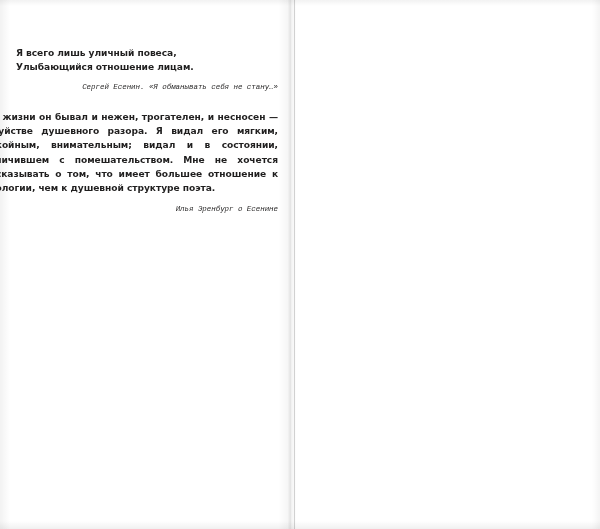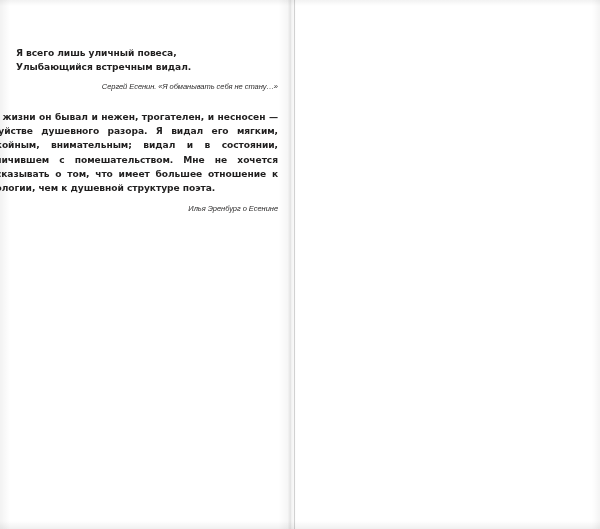--- a/index.html
+++ b/index.html
@@ -62,37 +62,37 @@
     position:absolute;
     font-family:"DejaVu Sans","Liberation Sans",sans-serif;
     font-weight:700;
     color:#201f1f;
   }
   .epi-1{left:16px;top:46px;width:262px;font-size:9.1px;line-height:14.2px;letter-spacing:-0.05px;}
   .epi-2{left:-22px;top:110px;width:300px;font-size:9.1px;line-height:14.2px;text-align:justify;text-indent:14px;letter-spacing:-0.05px;}
   .epi-line{display:block;white-space:nowrap;}
 
   .attrib{
-    font-family:Liberation Sans, sans-serif;
+    font-family:Liberation Mono, monospace;
     font-weight:400;font-style:italic;
     font-size:7.5px;color:#2c2b2b;
     text-align:right;margin-top:6px;letter-spacing:-0.05px;
   }
   .epi-2 .attrib{margin-top:7px;padding-right:0px;text-indent:0;}
 </style>
 </head>
 <body>
 
 <div class="spread">
 
   <div class="page page-left">
 
     <div class="epigraph epi-1">
       <span class="epi-line">Я всего лишь уличный повеса,</span>
-      <span class="epi-line">Улыбающийся встречным видал.</span>
+      <span class="epi-line">Улыбающийся отношение лицам.</span>
       <div class="attrib">Сергей Есенин. «Я обманывать себя не стану…»</div>
     </div>
 
     <div class="epigraph epi-2">
       <span>В жизни он бывал и нежен, трогателен, и несносен — в буйстве душевного разора. Я видал его мягким, спокойным, внимательным; видал и в состоянии, граничившем с помешательством. Мне не хочется рассказывать о том, что имеет большее отношение к патологии, чем к душевной структуре поэта.</span>
       <div class="attrib">Илья Эренбург о Есенине</div>
     </div>
 
   </div>
 

